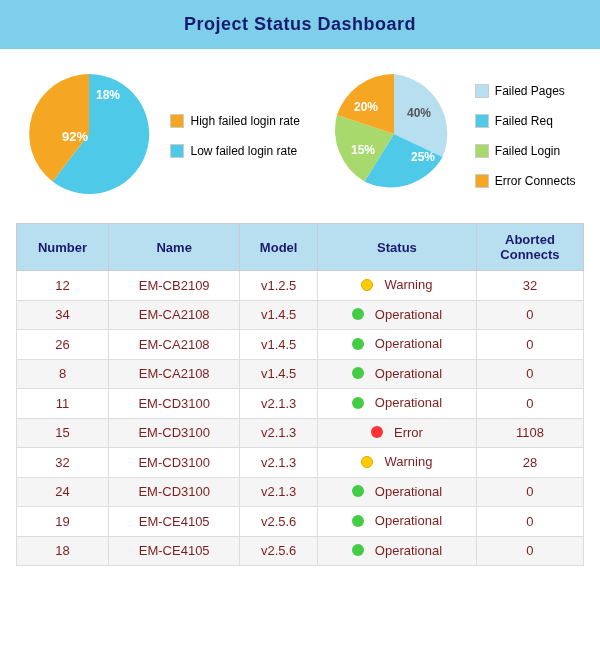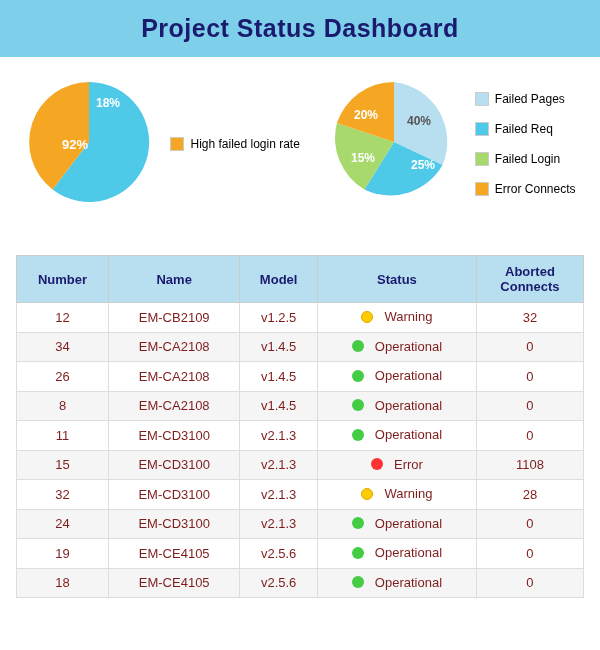--- a/index.html
+++ b/index.html
@@ -6,21 +6,21 @@
     body {
       font-family: Arial, sans-serif;
       background: #fff;
       width: 600px;
       min-height: 650px;
     }
     .header {
       background: #7ecfea;
       text-align: center;
       padding: 14px 0;
-      font-size: 25px;
+      font-size: 18px;
       font-weight: bold;
       color: #1a1a6e;
       letter-spacing: 0.5px;
     }
     .charts-section {
       display: flex;
       justify-content: space-around;
       align-items: center;
       padding: 20px 10px 10px 10px;
       background: #fff;
@@ -54,21 +54,20 @@
       border: 1px solid #ccc;
       flex-shrink: 0;
     }
     .table-section {
       padding: 10px 16px 16px 16px;
     }
     table {
       width: 100%;
       border-collapse: collapse;
       font-size: 13px;
-      margin-top: 24px;
     }
     thead tr {
       background: #b8dff0;
     }
     thead th {
       padding: 8px 6px;
       text-align: center;
       font-weight: bold;
       color: #1a1a6e;
       border: 1px solid #ccc;
@@ -117,20 +116,24 @@
 
         <path d="M65,65 L28.5,112.5 A60,60 0 0,1 65,5 Z" fill="#f5a623"></path>
         <text x="38" y="72" font-size="13" fill="#fff">92%</text>
         <text x="72" y="30" font-size="12" fill="#fff">18%</text>
       </svg>
     </div>
     <div class="legend">
       <div class="legend-item">
         <div class="legend-color" style="background:#f5a623;"></div>
         <span>High failed login rate</span>
+      </div>
+      <div class="legend-item">
+        <div class="legend-color" style="background:#4ec9e8;"></div>
+        <span>Low failed login rate</span>
       </div>
     </div>
   </div>
 
   <div class="chart-container">
     <div class="pie-wrapper">
       <svg width="130" height="130" viewBox="0 0 130 130">
 
         <path d="M65,65 L65,5 A60,60 0 0,1 113.5,88 Z" fill="#b8dff0"></path>
 

